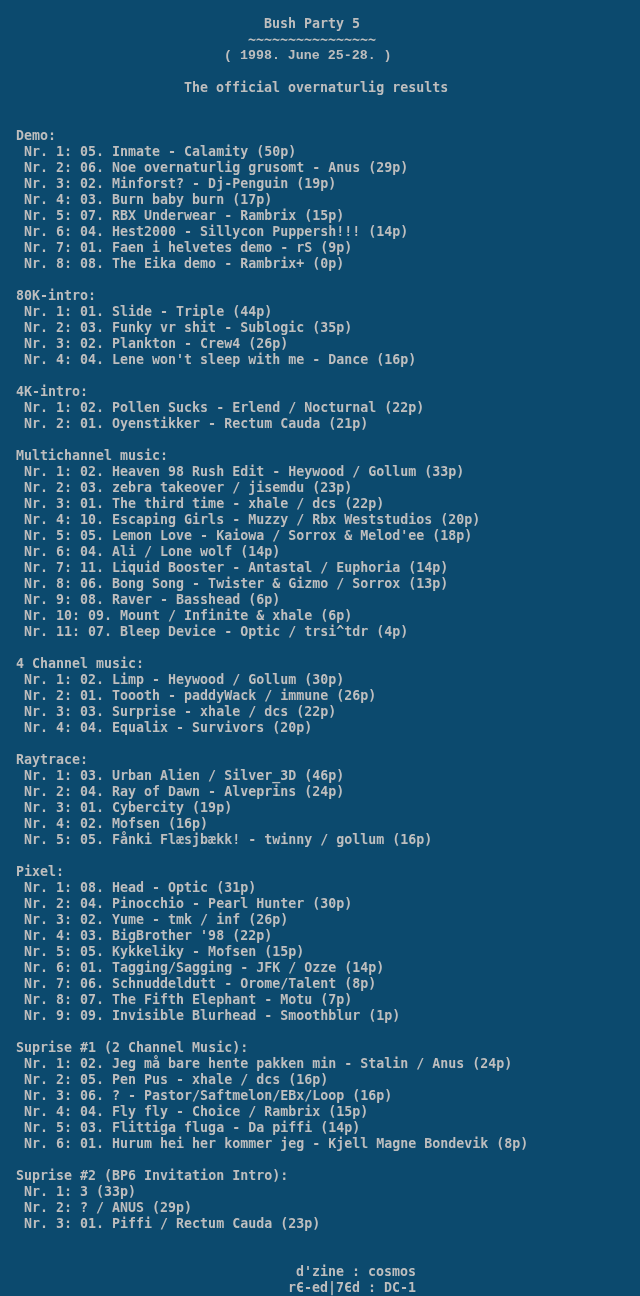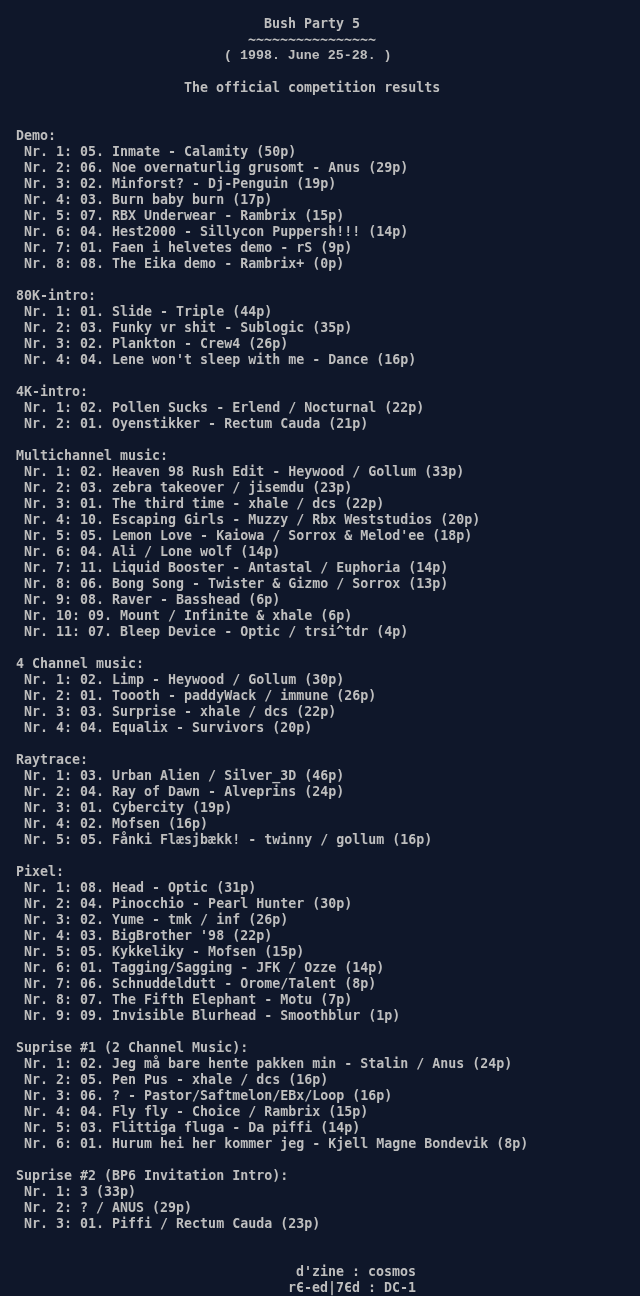--- a/index.html
+++ b/index.html
@@ -24,23 +24,23 @@
   #sections { position: absolute; top: 128px; left: 0; width: 516px; }
   .section { margin-bottom: 16px; }
   .section-title { height: 16px; padding-left: 16px; }
   .entry { height: 16px; padding-left: 24px; }
   .f-dzine  { top: 1264px; left: 296px; }
   .f-reedit { top: 1280px; left: 288px; }
 </style>
 </head>
 <body>
 
-<div id="screen" style="background: #0f172a; color: rgb(190, 190, 190);">
+<div id="screen" style="background: #0c4a6e; color: rgb(190, 190, 190);">
   <div class="abs h-title">Bush Party 5</div>
   <div class="abs h-underline">~~~~~~~~~~~~~~~~</div>
   <div class="abs h-date">( 1998. June 25-28. )</div>
-  <div class="abs h-subtitle">The official competition results</div>
+  <div class="abs h-subtitle">The official overnaturlig results</div>
 
   <div id="sections"><div class="section"><div class="section-title">Demo:</div><div class="entry">Nr. 1: 05. Inmate - Calamity (50p)</div><div class="entry">Nr. 2: 06. Noe overnaturlig grusomt - Anus (29p)</div><div class="entry">Nr. 3: 02. Minforst? - Dj-Penguin (19p)</div><div class="entry">Nr. 4: 03. Burn baby burn (17p)</div><div class="entry">Nr. 5: 07. RBX Underwear - Rambrix (15p)</div><div class="entry">Nr. 6: 04. Hest2000 - Sillycon Puppersh!!! (14p)</div><div class="entry">Nr. 7: 01. Faen i helvetes demo - rS (9p)</div><div class="entry">Nr. 8: 08. The Eika demo - Rambrix+ (0p)</div></div><div class="section"><div class="section-title">80K-intro:</div><div class="entry">Nr. 1: 01. Slide - Triple (44p)</div><div class="entry">Nr. 2: 03. Funky vr shit - Sublogic (35p)</div><div class="entry">Nr. 3: 02. Plankton - Crew4 (26p)</div><div class="entry">Nr. 4: 04. Lene won't sleep with me - Dance (16p)</div></div><div class="section"><div class="section-title">4K-intro:</div><div class="entry">Nr. 1: 02. Pollen Sucks - Erlend / Nocturnal (22p)</div><div class="entry">Nr. 2: 01. Oyenstikker - Rectum Cauda (21p)</div></div><div class="section"><div class="section-title">Multichannel music:</div><div class="entry">Nr. 1: 02. Heaven 98 Rush Edit - Heywood / Gollum (33p)</div><div class="entry">Nr. 2: 03. zebra takeover / jisemdu (23p)</div><div class="entry">Nr. 3: 01. The third time - xhale / dcs (22p)</div><div class="entry">Nr. 4: 10. Escaping Girls - Muzzy / Rbx Weststudios (20p)</div><div class="entry">Nr. 5: 05. Lemon Love - Kaiowa / Sorrox &amp; Melod'ee (18p)</div><div class="entry">Nr. 6: 04. Ali / Lone wolf (14p)</div><div class="entry">Nr. 7: 11. Liquid Booster - Antastal / Euphoria (14p)</div><div class="entry">Nr. 8: 06. Bong Song - Twister &amp; Gizmo / Sorrox (13p)</div><div class="entry">Nr. 9: 08. Raver - Basshead (6p)</div><div class="entry">Nr. 10: 09. Mount / Infinite &amp; xhale (6p)</div><div class="entry">Nr. 11: 07. Bleep Device - Optic / trsi^tdr (4p)</div></div><div class="section"><div class="section-title">4 Channel music:</div><div class="entry">Nr. 1: 02. Limp - Heywood / Gollum (30p)</div><div class="entry">Nr. 2: 01. Toooth - paddyWack / immune (26p)</div><div class="entry">Nr. 3: 03. Surprise - xhale / dcs (22p)</div><div class="entry">Nr. 4: 04. Equalix - Survivors (20p)</div></div><div class="section"><div class="section-title">Raytrace:</div><div class="entry">Nr. 1: 03. Urban Alien / Silver_3D (46p)</div><div class="entry">Nr. 2: 04. Ray of Dawn - Alveprins (24p)</div><div class="entry">Nr. 3: 01. Cybercity (19p)</div><div class="entry">Nr. 4: 02. Mofsen (16p)</div><div class="entry">Nr. 5: 05. Fånki Flæsjbækk! - twinny / gollum (16p)</div></div><div class="section"><div class="section-title">Pixel:</div><div class="entry">Nr. 1: 08. Head - Optic (31p)</div><div class="entry">Nr. 2: 04. Pinocchio - Pearl Hunter (30p)</div><div class="entry">Nr. 3: 02. Yume - tmk / inf (26p)</div><div class="entry">Nr. 4: 03. BigBrother '98 (22p)</div><div class="entry">Nr. 5: 05. Kykkeliky - Mofsen (15p)</div><div class="entry">Nr. 6: 01. Tagging/Sagging - JFK / Ozze (14p)</div><div class="entry">Nr. 7: 06. Schnuddeldutt - Orome/Talent (8p)</div><div class="entry">Nr. 8: 07. The Fifth Elephant - Motu (7p)</div><div class="entry">Nr. 9: 09. Invisible Blurhead - Smoothblur (1p)</div></div><div class="section"><div class="section-title">Suprise #1 (2 Channel Music):</div><div class="entry">Nr. 1: 02. Jeg må bare hente pakken min - Stalin / Anus (24p)</div><div class="entry">Nr. 2: 05. Pen Pus - xhale / dcs (16p)</div><div class="entry">Nr. 3: 06. ? - Pastor/Saftmelon/EBx/Loop (16p)</div><div class="entry">Nr. 4: 04. Fly fly - Choice / Rambrix (15p)</div><div class="entry">Nr. 5: 03. Flittiga fluga - Da piffi (14p)</div><div class="entry">Nr. 6: 01. Hurum hei her kommer jeg - Kjell Magne Bondevik (8p)</div></div><div class="section"><div class="section-title">Suprise #2 (BP6 Invitation Intro):</div><div class="entry">Nr. 1: 3 (33p)</div><div class="entry">Nr. 2: ? / ANUS (29p)</div><div class="entry">Nr. 3: 01. Piffi / Rectum Cauda (23p)</div></div></div>
 
   <div class="abs f-dzine">d'zine : cosmos</div>
   <div class="abs f-reedit">rЄ-ed|7Єd : DC-1</div>
 </div>
 
 </body></html>

